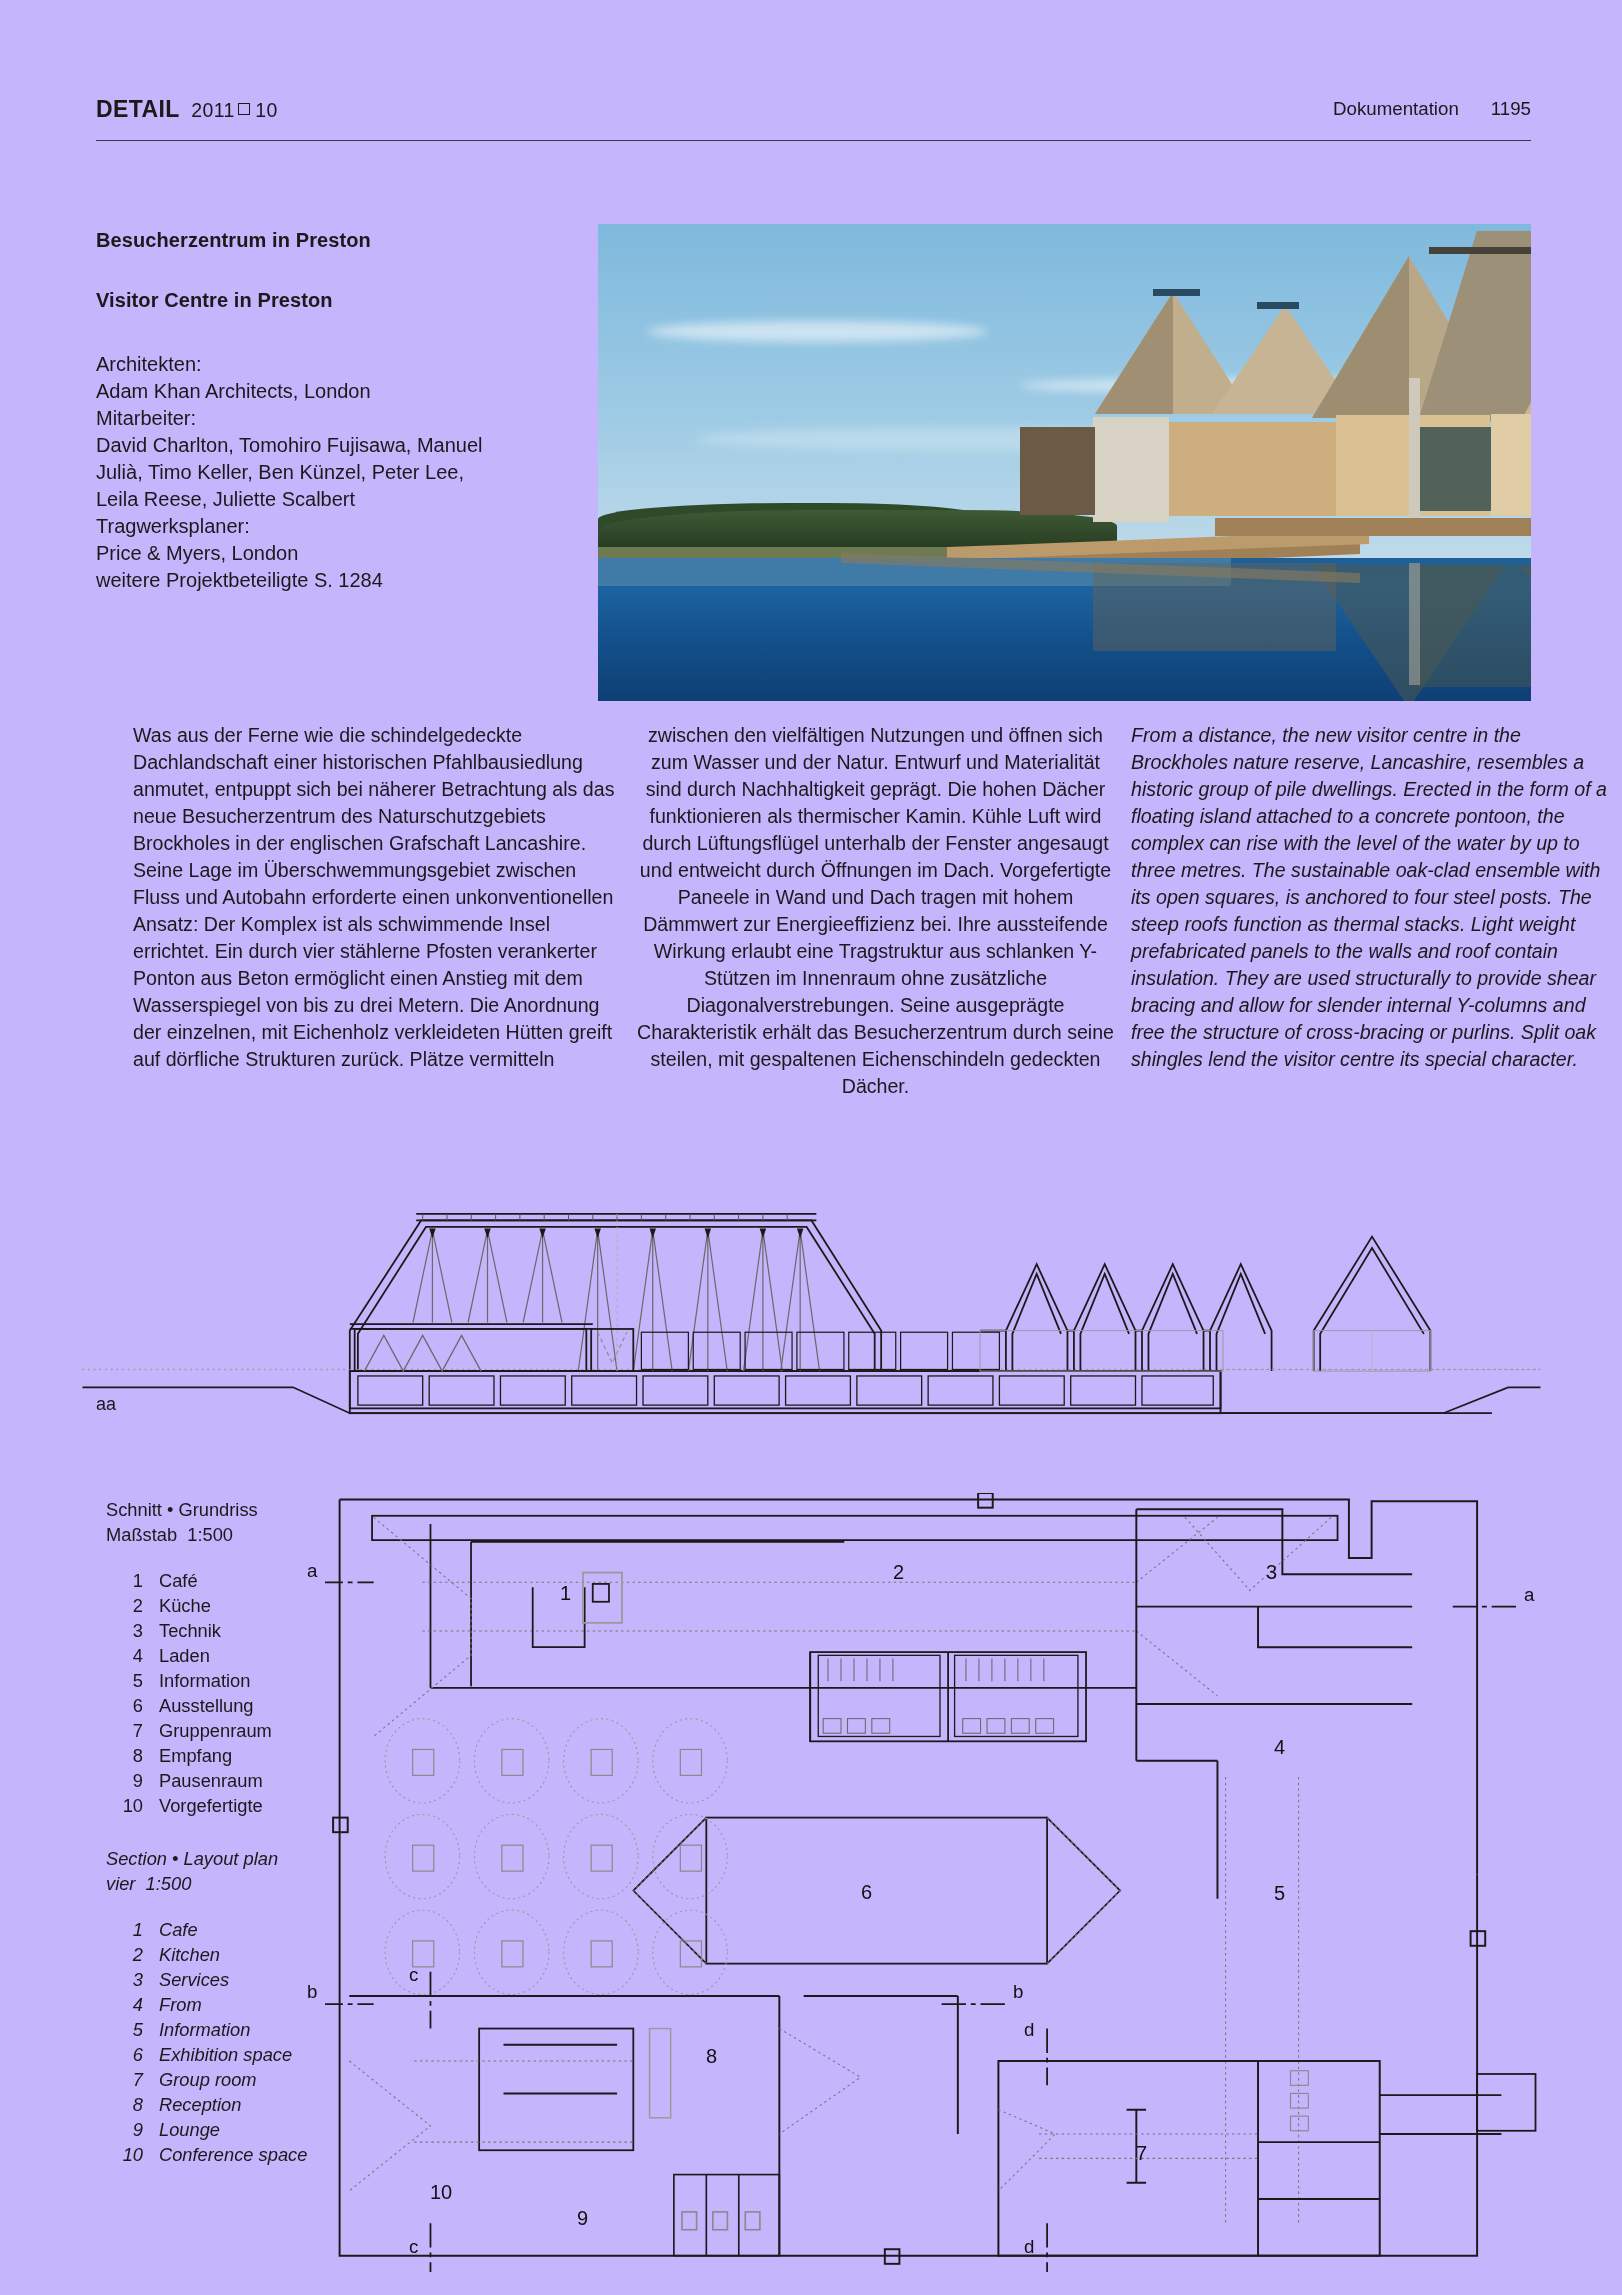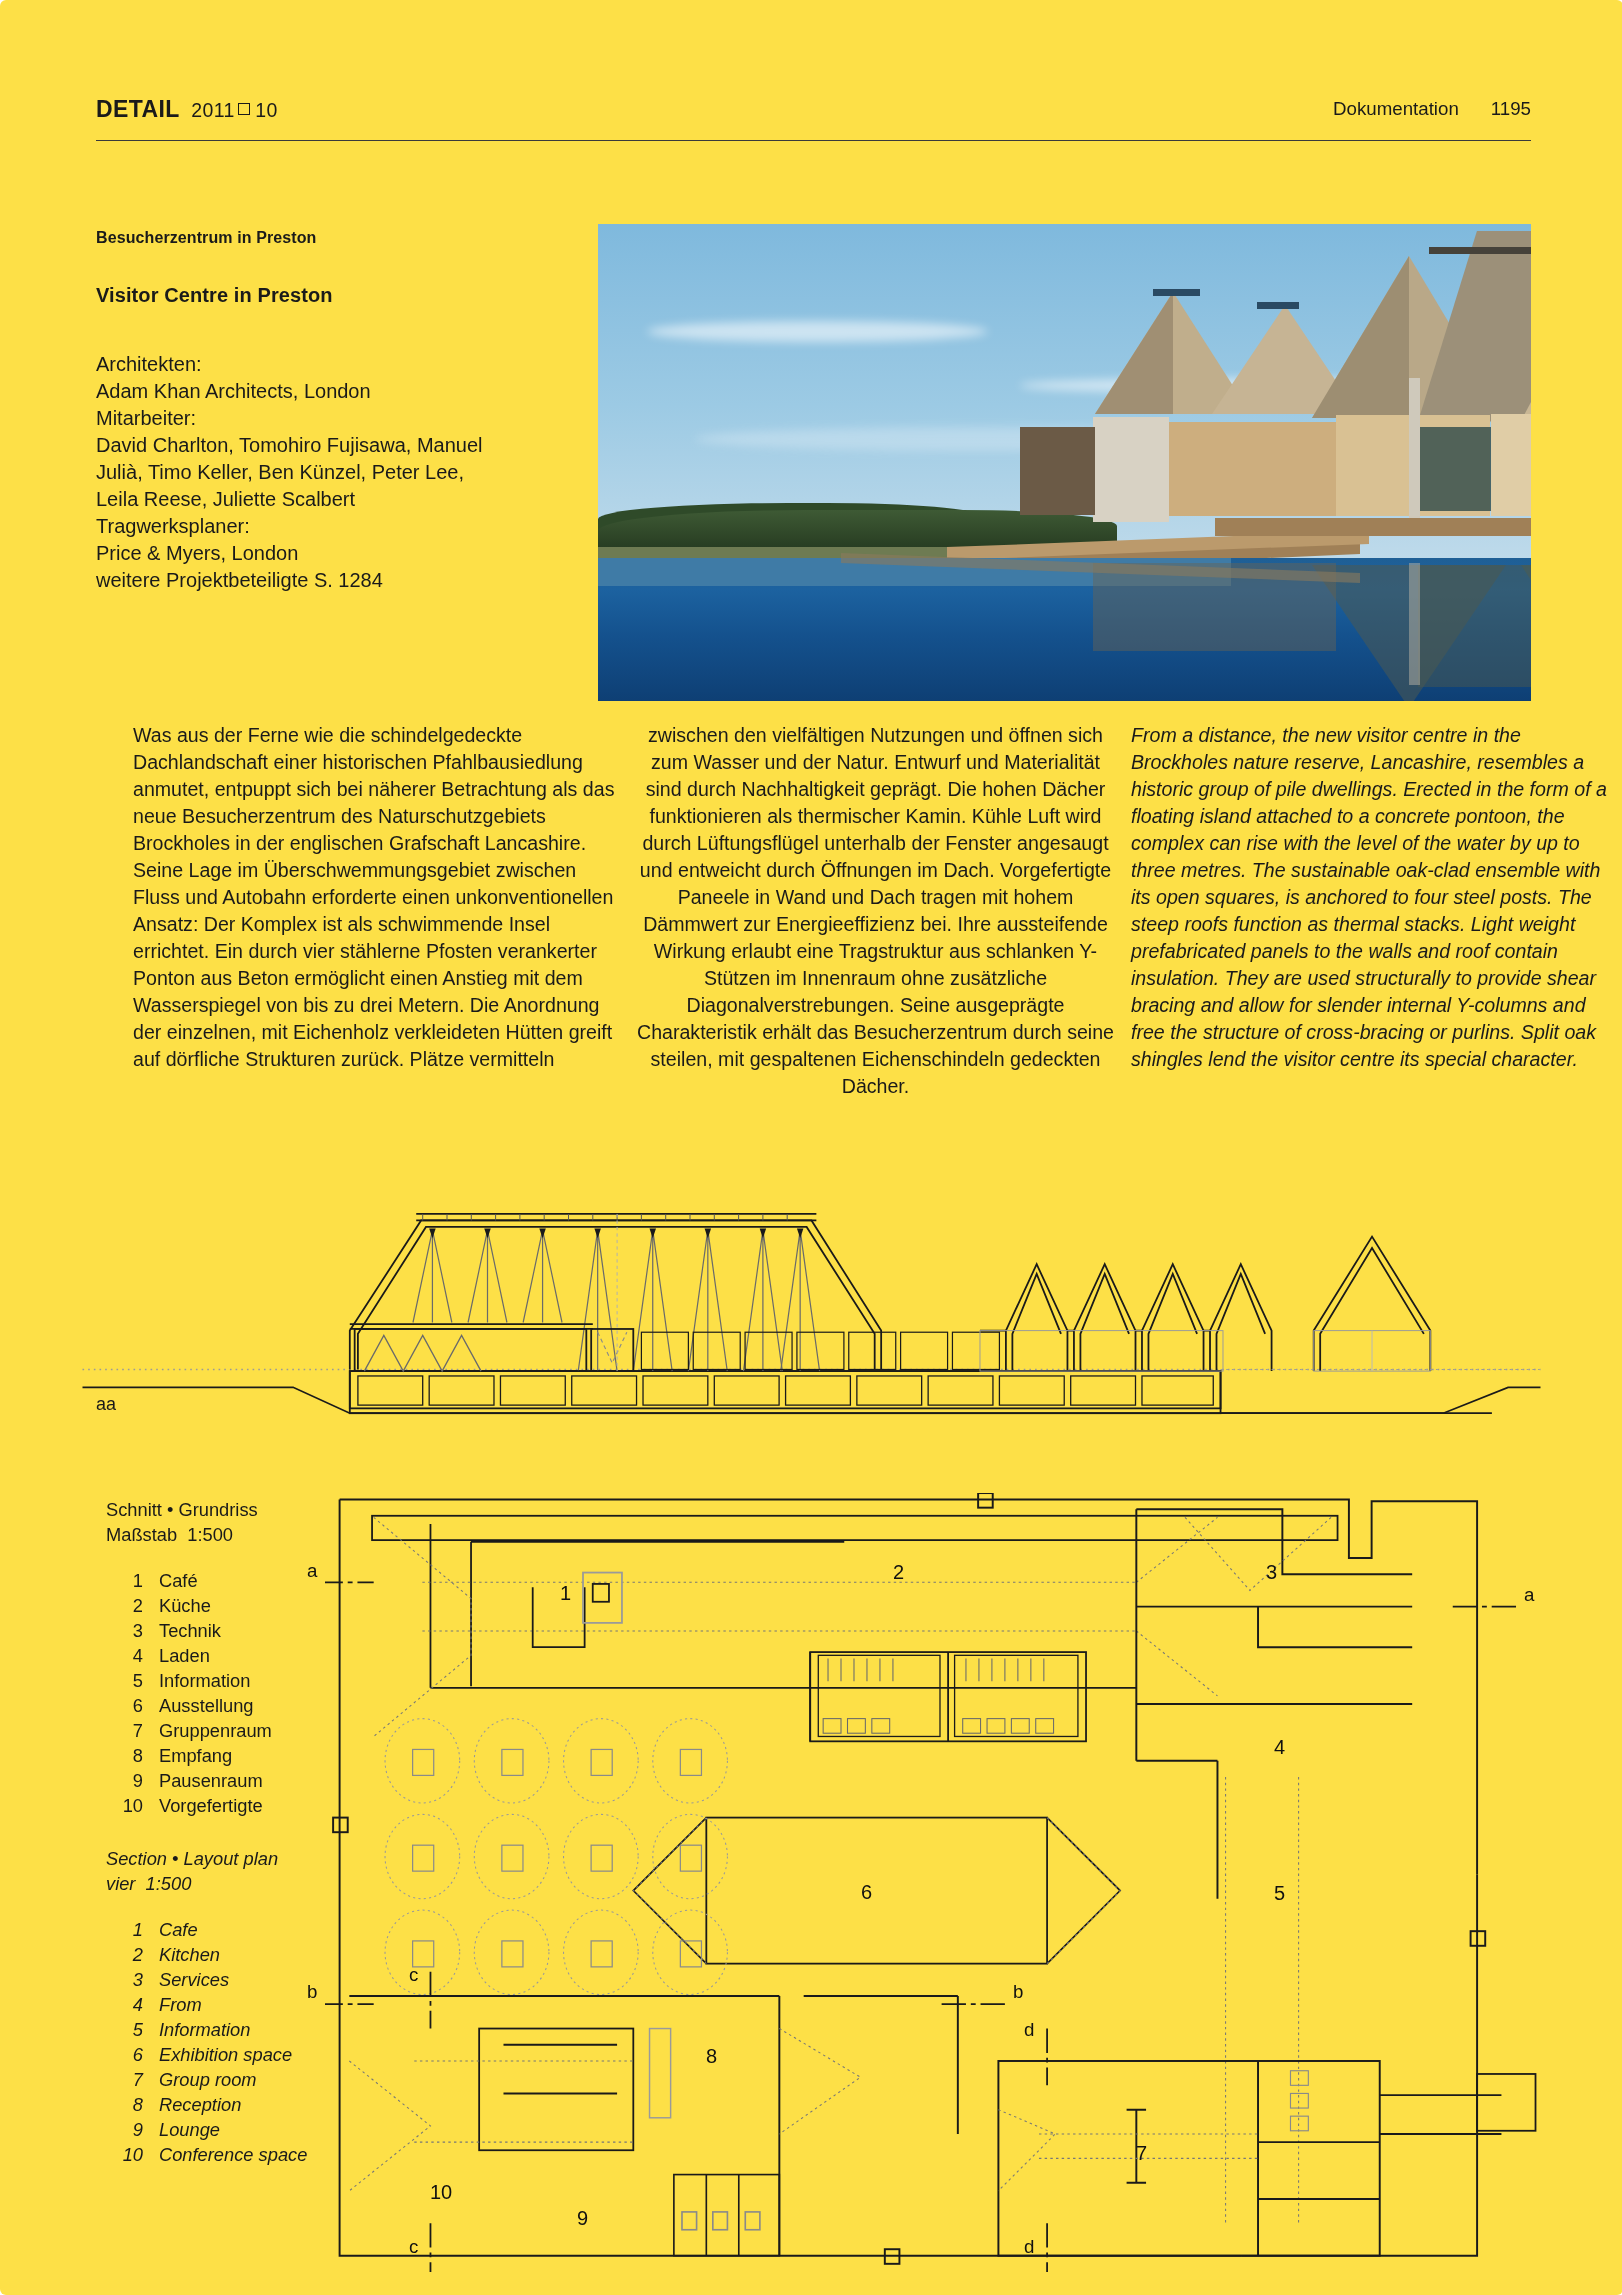--- a/index.html
+++ b/index.html
@@ -1,33 +1,33 @@
 <!DOCTYPE html>
 <html style="font-size:13px"><head>
 <meta charset="utf-8">
 <style>
   html,body{margin:0;padding:0;background:#ffffff;}
   body{width:1623px;height:2295px;position:relative;
        font-family:"Liberation Sans","DejaVu Sans",sans-serif;color:#1a1a1a;}
 
   
-  .page{position:absolute;inset:0;background:#fde047;border-radius:6px;}
+  .page{position:absolute;inset:0;background:#c4b5fd;}
 
   
   .runhead{position:absolute;left:96px;top:96px;width:1435px;height:42px;}
   .rh-left{position:absolute;left:0;top:0;display:flex;align-items:baseline;gap:11.4px;}
   .rh-logo{font-size:23px;font-weight:bold;letter-spacing:0.4px;font-family:"Liberation Sans",sans-serif;}
   .rh-issue{font-size:19.5px;letter-spacing:0.4px;}
   .rh-bullet{display:inline-block;width:10.5px;height:10.5px;border:1.3px solid #1a1a1a;margin:0 4.9px 0 3.2px;vertical-align:1.6px;}
   .rh-right{position:absolute;right:0;top:1.6px;display:flex;gap:32px;font-size:18.7px;}
   .rule{position:absolute;left:96px;top:140px;width:1435px;height:1.3px;background:#3a3a3a;}
 
   
   .titleblock{position:absolute;left:96px;top:229px;width:487px;}
-  .t-de{font-size:16px;font-weight:bold;letter-spacing:0.1px;}
+  .t-de{font-size:20px;font-weight:bold;letter-spacing:0.1px;}
   .t-en{font-size:20px;font-weight:bold;margin-top:37px;letter-spacing:0.1px;}
   .credits{position:absolute;left:96px;top:351px;width:487px;font-size:20px;line-height:27px;}
   .credits div{white-space:pre;}
 
   
   .photo{position:absolute;left:598px;top:224px;width:933px;height:477px;overflow:hidden;}
   .sky{position:absolute;inset:0;background:linear-gradient(#7fb9dd 0%,#9ccae4 38%,#bcd9ea 68%,#cfe2ee 88%,#d8e6ef 100%);}
   .cloud{position:absolute;background:rgba(255,255,255,.55);border-radius:50%;filter:blur(4.9px);}
   .treeline{position:absolute;left:0;top:286px;width:519px;height:44px;
             background:linear-gradient(#3e5a35,#24381f);border-radius:40% 30% 0 0/21px 16px 0 0;}

